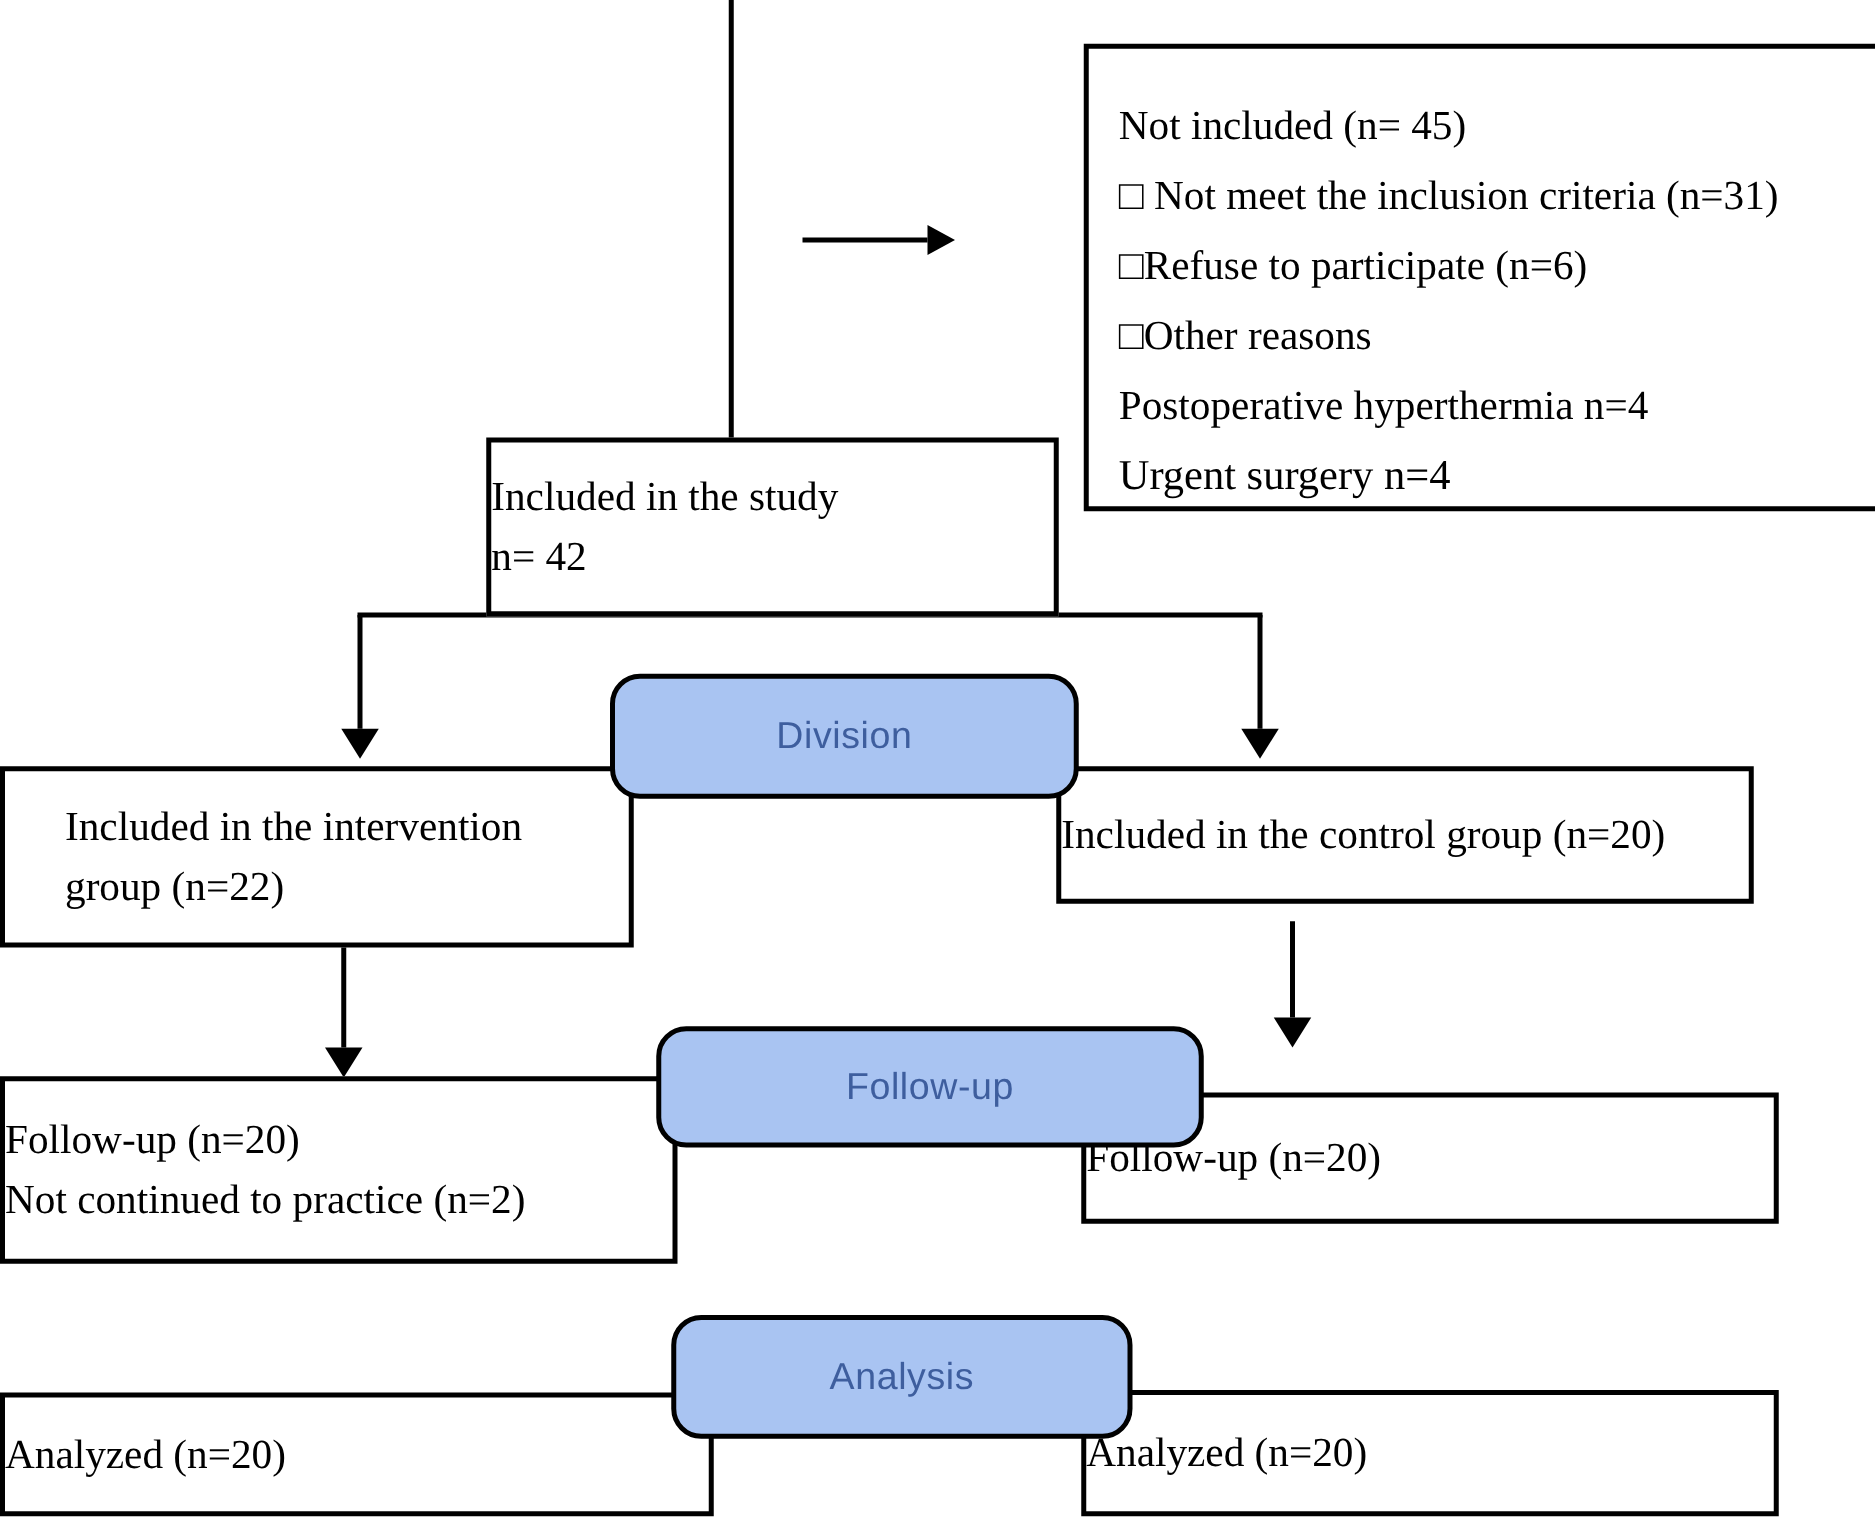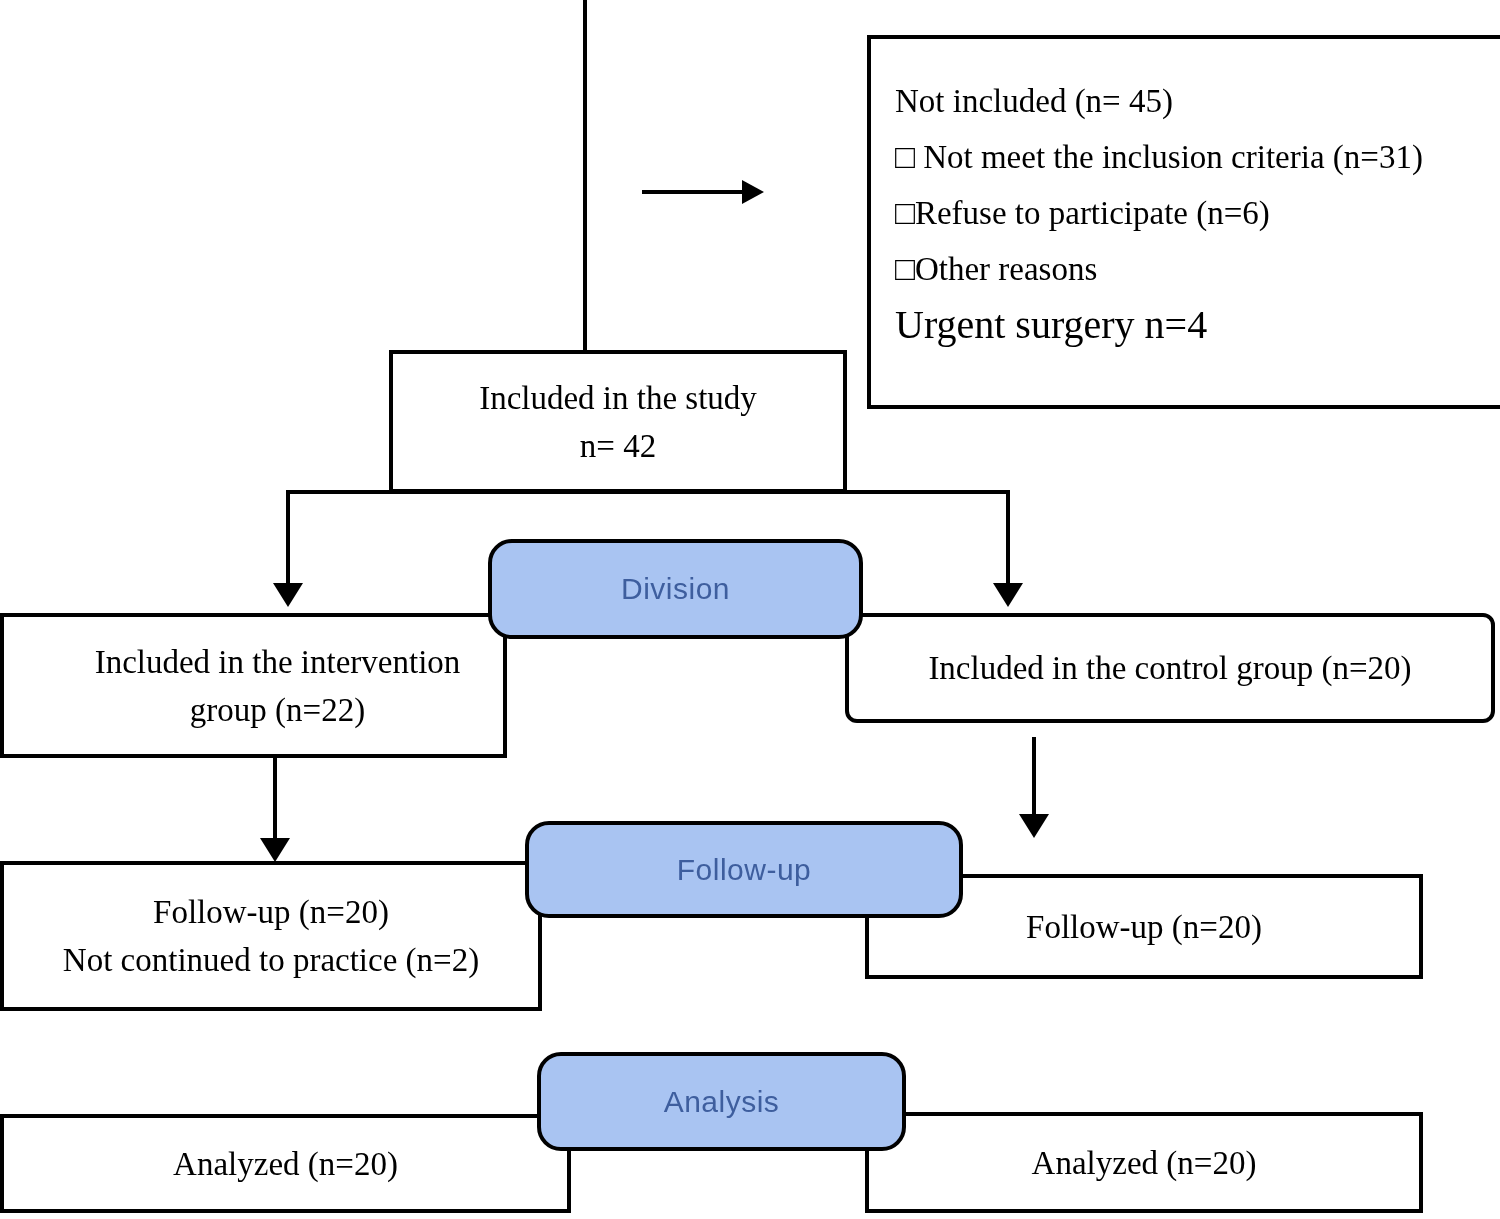--- a/index.html
+++ b/index.html
@@ -8,27 +8,27 @@
     --line-color:#000000;
   }
   html,body{margin:0;padding:0;background:#ffffff;}
   #canvas{
     position:relative;width:1500px;height:1219px;background:#ffffff;overflow:hidden;
     font-family:"Liberation Serif","DejaVu Serif",serif;color:#000;
   }
   .wbox{
     position:absolute;box-sizing:border-box;background:#ffffff;
     border:4px solid var(--line-color);
-    display:flex;flex-direction:column;align-items:center;justify-content:center;
+    display:flex;flex-direction:column;align-items:flex-start;justify-content:center;
     text-align:center;font-size:33px;line-height:48px;z-index:2;
   }
   .wbox.toplist{align-items:flex-start;justify-content:flex-start;text-align:left;
     padding:34px 10px 0 24px;line-height:56px;}
   .ni-line{display:block;white-space:nowrap;}
-  .ni-line.big{font-size:40px;}
+  .ni-line.big{font-size:34px;}
   .pill{
     position:absolute;box-sizing:border-box;background:var(--stage-fill);
     border:4px solid var(--line-color);border-radius:24px;z-index:3;
     display:flex;align-items:center;justify-content:center;
     font-family:"Liberation Sans","DejaVu Sans",sans-serif;
     font-size:30px;color:var(--stage-text);letter-spacing:0.5px;
   }
   .conn{position:absolute;background:var(--line-color);z-index:1;}
   .ah-down{position:absolute;width:0;height:0;z-index:1;
     border-left:15px solid transparent;border-right:15px solid transparent;
@@ -59,34 +59,35 @@
   <div class="ah-down" style="left:260px;top:838px;"></div>
 
   <div class="conn" style="left:1032px;top:737px;width:4px;height:77px;"></div>
   <div class="ah-down" style="left:1019px;top:814px;"></div>
 
   <div class="wbox toplist" style="left:867px;top:35px;width:694px;height:374px;">
     <span class="ni-line">Not included (n= 45)</span>
     <span class="ni-line">□ Not meet the inclusion criteria (n=31)</span>
     <span class="ni-line">□Refuse to participate (n=6)</span>
     <span class="ni-line">□Other reasons</span>
+    <span class="ni-line">Postoperative hyperthermia n=4</span>
     <span class="ni-line big">Urgent surgery n=4</span>
   </div>
 
   <div class="wbox" style="left:389px;top:350px;width:458px;height:143px;">
     <span>Included in the study</span>
     <span>n= 42</span>
   </div>
 
   <div class="wbox" style="left:0px;top:613px;width:507px;height:145px;padding-left:48px;">
     <span>Included in the intervention</span>
     <span>group (n=22)</span>
   </div>
 
-  <div class="wbox" style="left:845px;top:613px;width:650px;height:110px;border-radius:12px;">
+  <div class="wbox" style="left:845px;top:613px;width:558px;height:110px;">
     <span>Included in the control group (n=20)</span>
   </div>
 
   <div class="wbox" style="left:0px;top:861px;width:542px;height:150px;">
     <span>Follow-up (n=20)</span>
     <span>Not continued to practice (n=2)</span>
   </div>
 
   <div class="wbox" style="left:865px;top:874px;width:558px;height:105px;">
     <span>Follow-up (n=20)</span>

